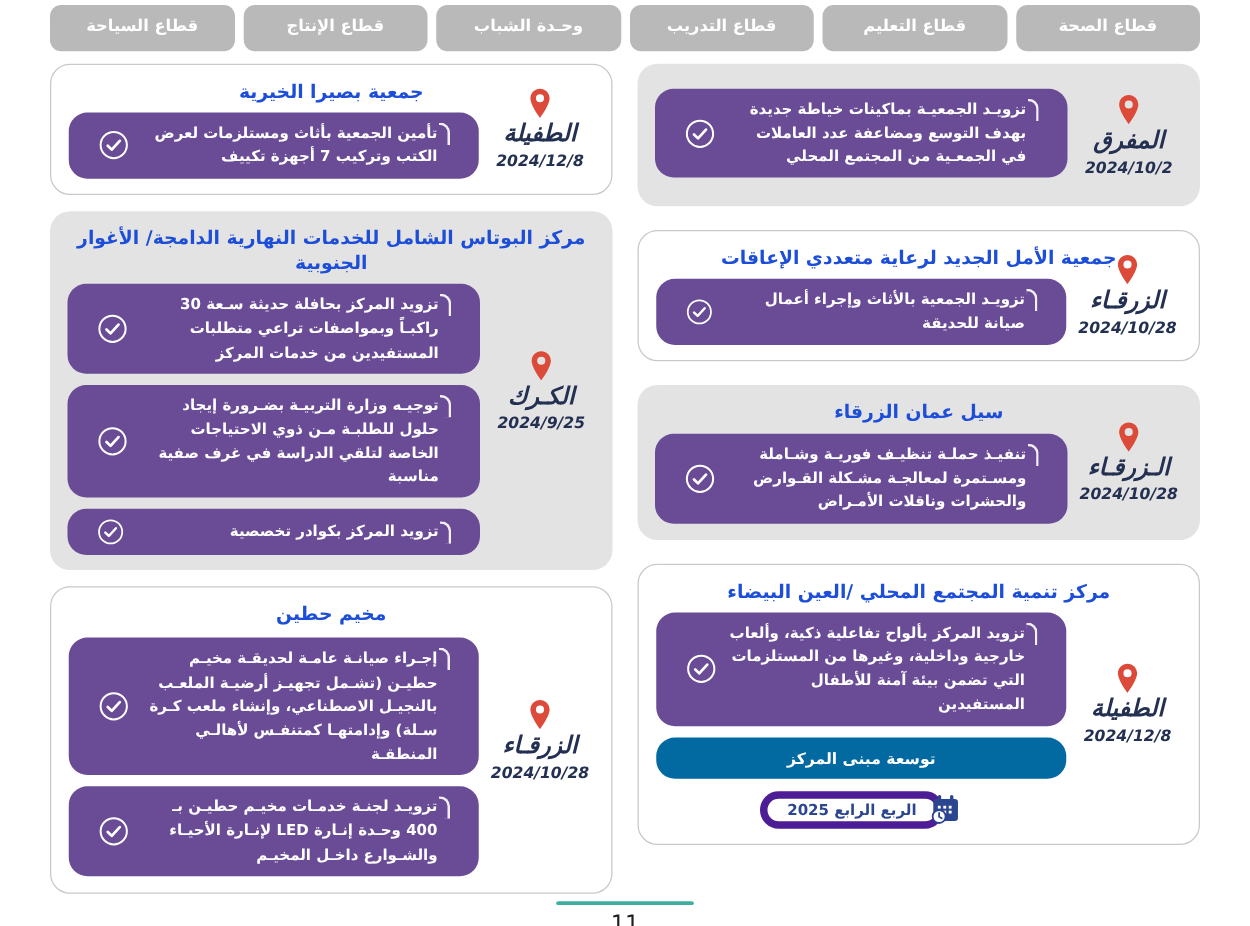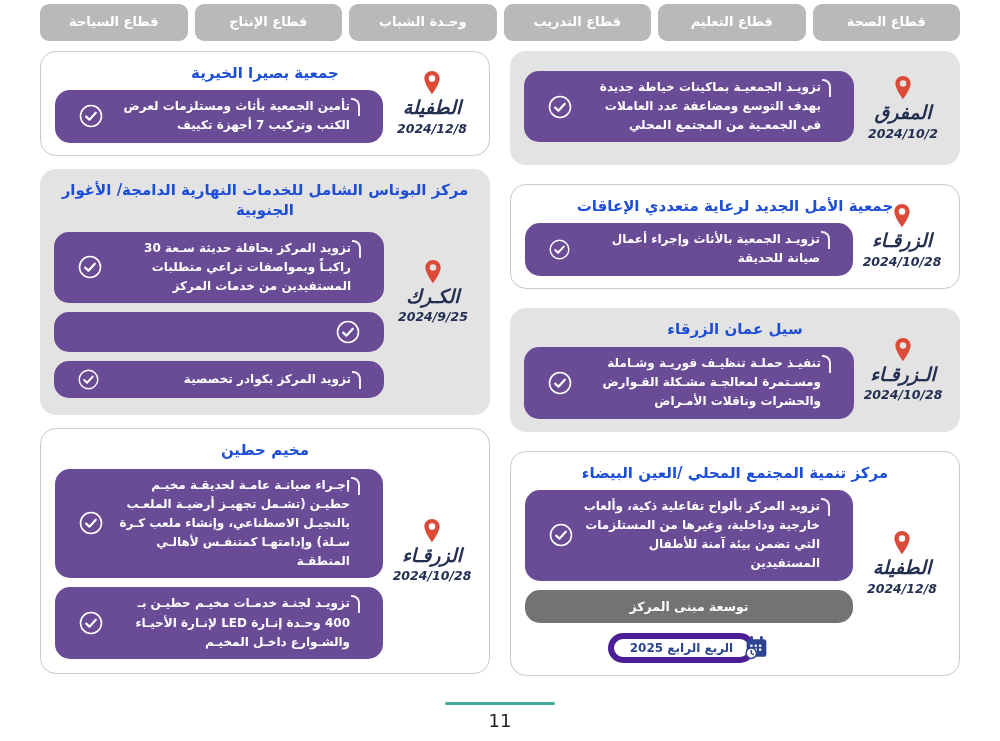--- a/index.html
+++ b/index.html
@@ -48,21 +48,21 @@
   .item { direction:rtl; display:flex; align-items:center; gap:9px;
           background:#6a4c96; border-radius:15px; padding:7px 23px; color:#fff; }
   .item-text { flex:1; text-align:right; font-size:12px; font-weight:700;
                line-height:1.6; position:relative; padding-right:10px; }
   .item-text::before { content:""; position:absolute; right:0; top:1px; width:7px; height:16px;
                border-right:2px solid rgba(255,255,255,.92);
                border-top:2px solid rgba(255,255,255,.92);
                border-top-right-radius:8px; }
   .check { flex:0 0 auto; display:flex; }
 
-  .pending { direction:rtl; background:#737373; border-radius:15px; padding:9px 11px;
+  .pending { direction:rtl; background:#0369a1; border-radius:15px; padding:9px 11px;
              color:#fff; text-align:center; font-size:12.5px; font-weight:700; }
 
   .badge-row { display:flex; justify-content:center; margin-top:1px; }
   .badge { display:flex; align-items:center; direction:ltr; }
   .badge-pill { direction:rtl; border:6px solid #4c1d95; border-radius:999px;
                 padding:2px 16px; color:#2b4590; font-weight:700; font-size:12px; }
   .badge-icon { margin-left:-12px; position:relative; z-index:1; display:flex; }
 
   .loc { position:absolute; right:12px; top:50%; transform:translateY(-50%);
          width:90px; text-align:center;font-style:italic; }
@@ -124,20 +124,21 @@
           <div class="item">
             <span class="item-text">تزويد المركز بحافلة حديثة سـعة 30 راكبـاً وبمواصفات تراعي متطلبات المستفيدين من خدمات المركز</span>
             <span class="check">
               <svg width="26" height="26" viewBox="0 0 26 26">
                   <circle cx="13" cy="13" r="10.5" fill="none" stroke="#fff" stroke-width="1.6"></circle>
                   <path d="M8.2 13.6l3.2 3.1 6.4-7" fill="none" stroke="#fff" stroke-width="2.2" stroke-linecap="round" stroke-linejoin="round"></path>
                 </svg>
             </span>
           </div>
           <div class="item">
+            <span class="item-text">توجيـه وزارة التربيـة بضـرورة إيجاد حلول للطلبـة مـن ذوي الاحتياجات الخاصة لتلقي الدراسة في غرف صفية مناسبة</span>
             <span class="check">
               <svg width="26" height="26" viewBox="0 0 26 26">
                   <circle cx="13" cy="13" r="10.5" fill="none" stroke="#fff" stroke-width="1.6"></circle>
                   <path d="M8.2 13.6l3.2 3.1 6.4-7" fill="none" stroke="#fff" stroke-width="2.2" stroke-linecap="round" stroke-linejoin="round"></path>
                 </svg>
             </span>
           </div>
           <div class="item">
             <span class="item-text">تزويد المركز بكوادر تخصصية</span>
             <span class="check">

